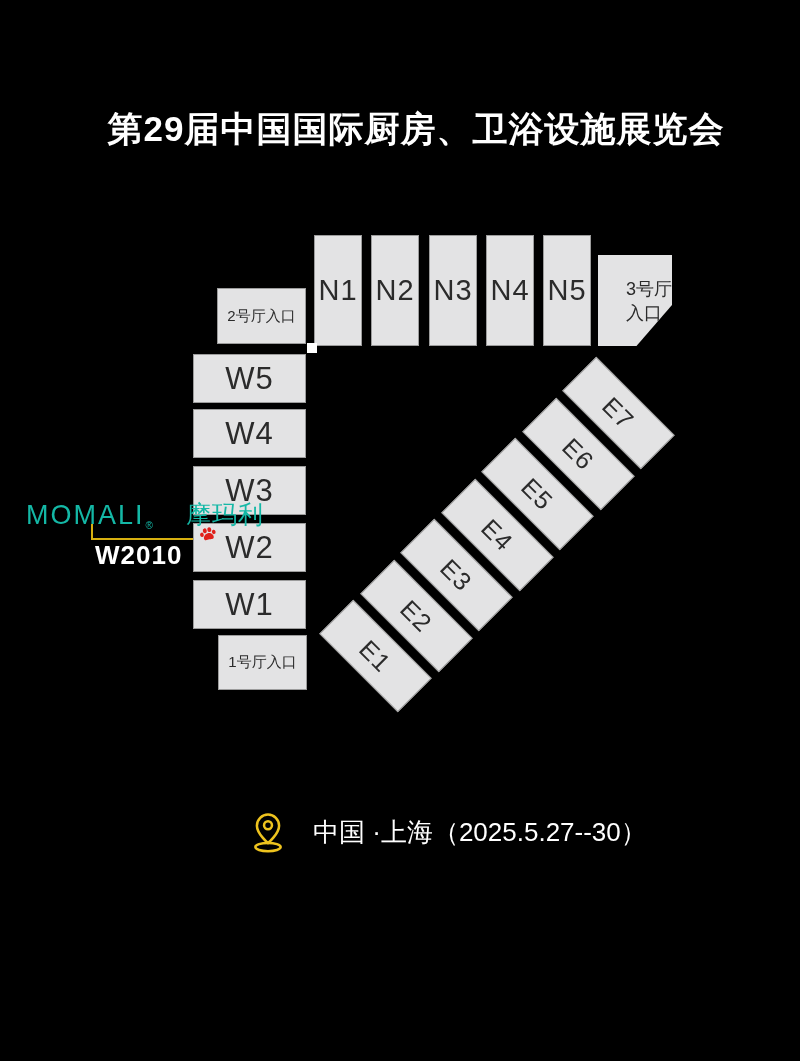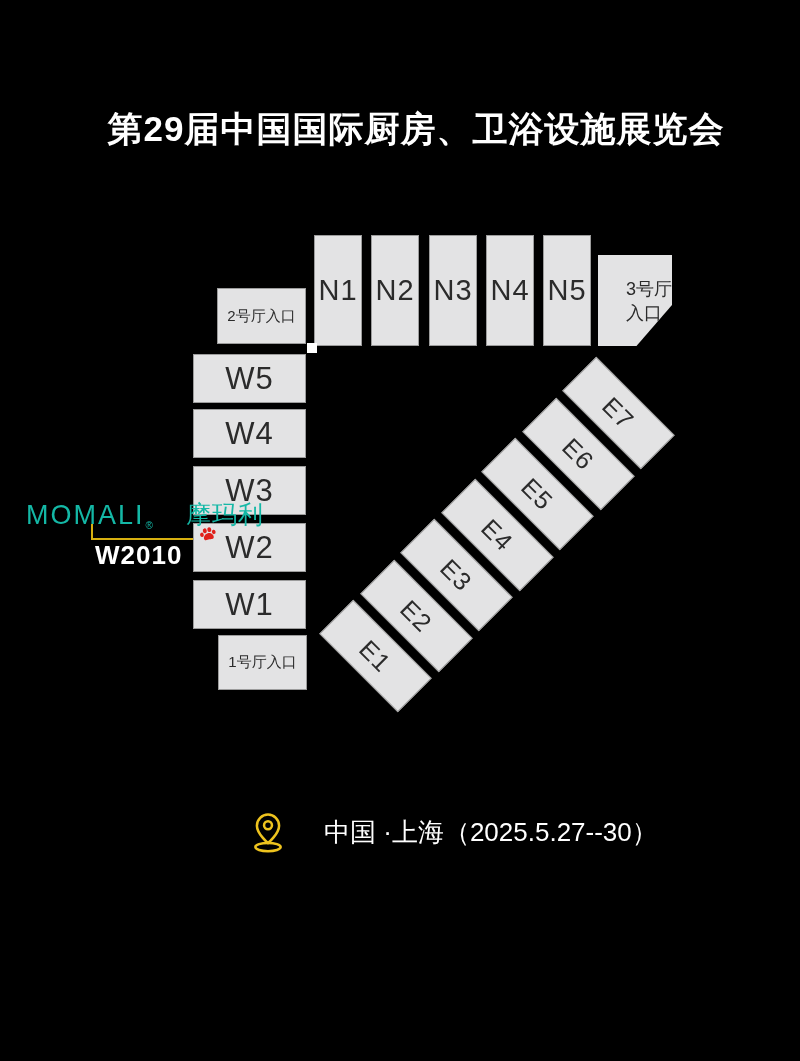--- a/index.html
+++ b/index.html
@@ -44,21 +44,21 @@
   .brand-reg{font-size:10px;line-height:10px;margin:2px 1px 0 1px;}
   .brand-cjk{font-size:25px;font-weight:400;letter-spacing:1px;margin-left:32px;}
   .booth-line-v{position:absolute;left:91px;top:524px;width:2px;height:16px;background:#d8b010;}
   .booth-line-h{position:absolute;left:91px;top:538px;width:102px;height:2px;background:#d8b010;}
   .booth-no{
     position:absolute;left:95px;top:540px;width:84px;text-align:center;
     color:#fff;font-size:26px;font-weight:700;letter-spacing:1px;
   }
   .paw{position:absolute;left:199px;top:526px;width:18px;height:17px;}
   
-  .venue{position:absolute;left:324px;top:812px;color:#fff;font-size:26px;line-height:40px;white-space:nowrap;}
+  .venue{position:absolute;left:313px;top:812px;color:#fff;font-size:26px;line-height:40px;white-space:nowrap;}
   .pin{position:absolute;left:249px;top:811px;width:38px;height:42px;}
 </style>
 </head>
 <body>
 
 <div class="stage">
 
   <h1 class="page-title">第29届中国国际厨房、卫浴设施展览会</h1>
 
   <div>

